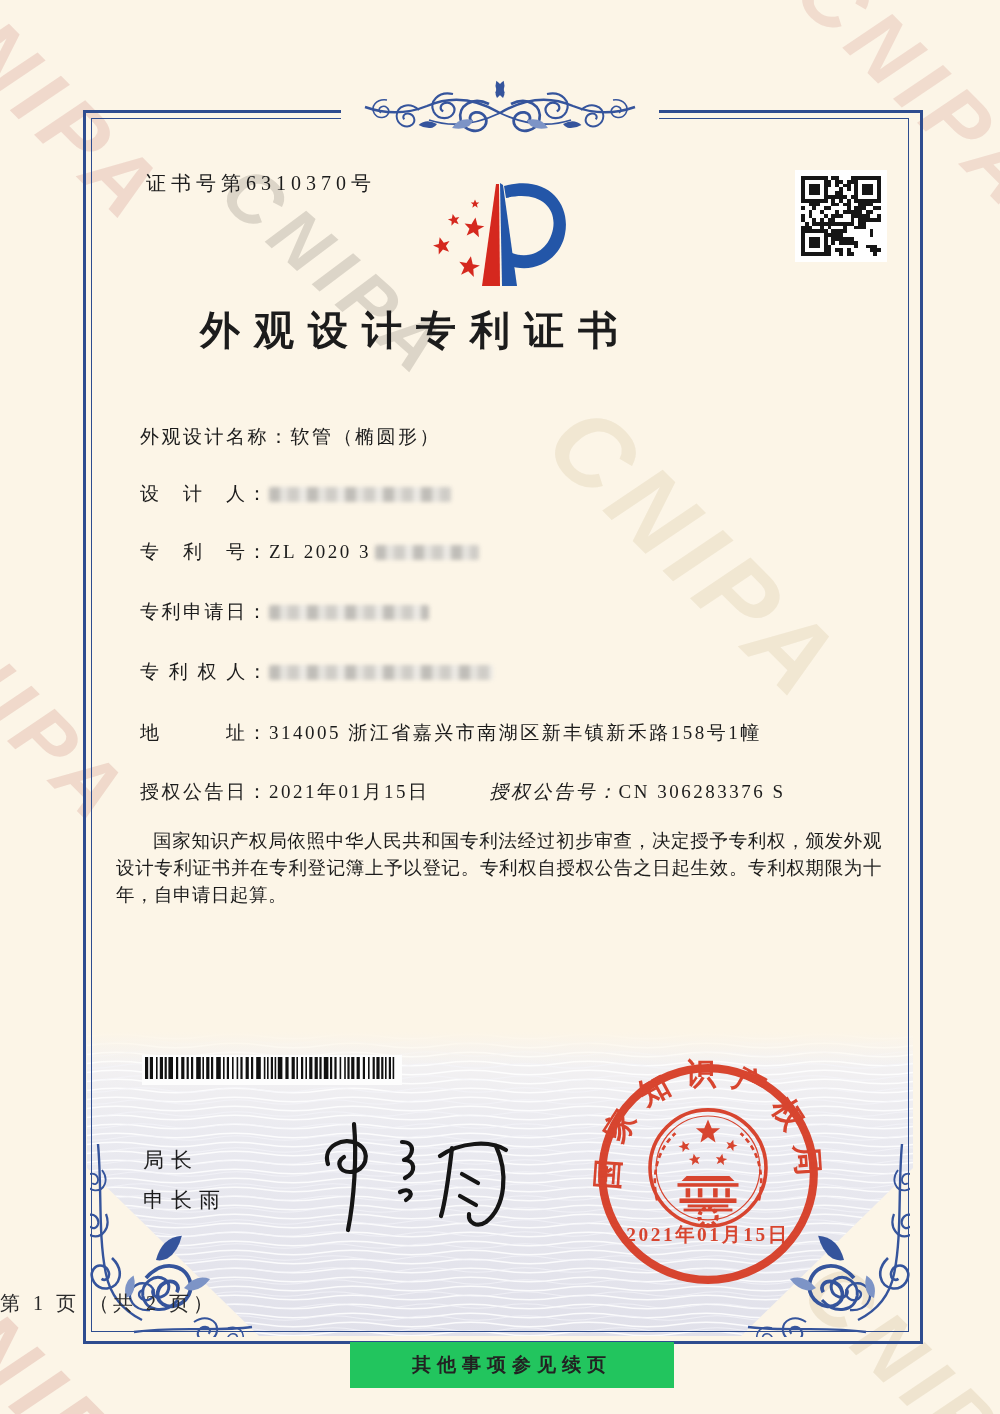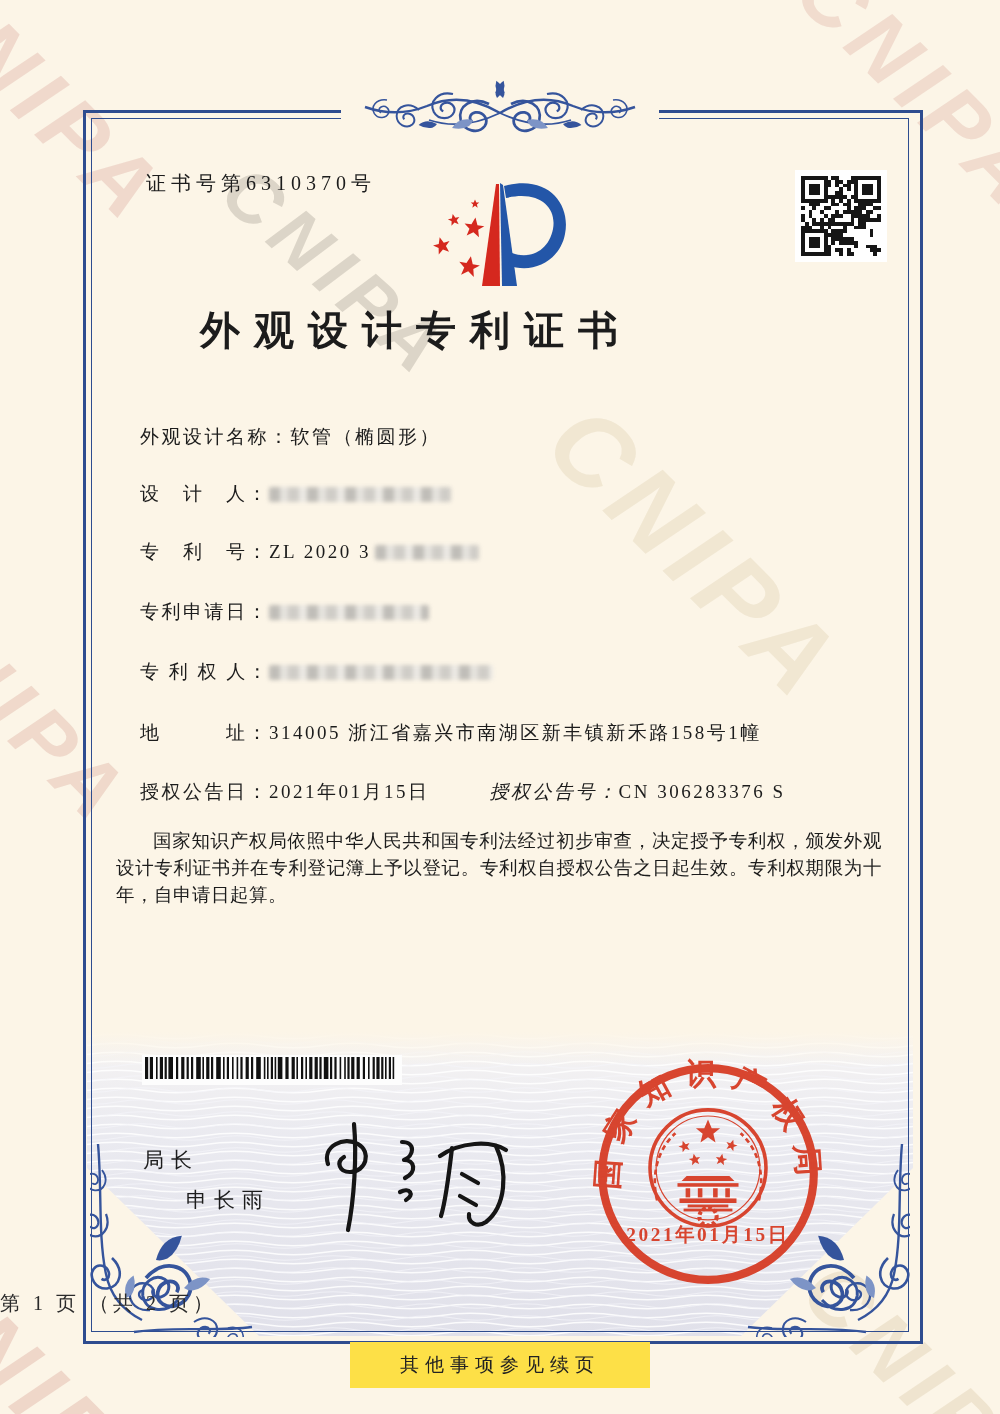--- a/index.html
+++ b/index.html
@@ -49,26 +49,26 @@
   
   .bodytext{left:116px;top:828px;width:766px;z-index:4;font-size:18.5px;line-height:27px;
     text-align:justify;letter-spacing:.5px;}
   .bodytext p{margin:0;text-indent:2em;}
 
   
   .barcode{left:142px;top:1055px;z-index:4;background:#fdfdfd;padding:2px 3px;}
   .signer-title{left:143px;top:1146px;font-size:21px;letter-spacing:7px;z-index:4;
     font-family:"Liberation Sans","DejaVu Sans",sans-serif;text-align:right;}
   .signer-name{left:143px;top:1186px;font-size:21px;letter-spacing:7px;z-index:4;
-    font-family:"Liberation Sans","DejaVu Sans",sans-serif;margin-left:43px;}
+    font-family:"Liberation Sans","DejaVu Sans",sans-serif;}
   .sig{left:298px;top:1112px;z-index:5;}
   .seal{left:592px;top:1058px;width:232px;height:232px;z-index:6;opacity:.92;}
   .pageinfo{left:0;width:950px;top:1290px;text-align:left;font-size:20px;letter-spacing:4px;z-index:4;color:#2a2a2a;}
-  .note-box{left:350px;top:1342px;width:300px;height:46px;background:#fde047;z-index:4;
-    display:flex;align-items:center;justify-content:center;font-size:19px;letter-spacing:6px;color:#222;}
+  .note-box{left:350px;top:1342px;width:324px;height:46px;background:#22c55e;z-index:4;
+    display:flex;align-items:center;justify-content:center;font-size:19px;letter-spacing:6px;color:#222;font-weight:bold;}
 </style>
 </head>
 <body>
 
 <svg width="0" height="0" style="position:absolute">
   <defs>
     <path id="curl" d="M0 0 C 16 -8 30 2 27 15 C 24 26 10 29 4 21 C 0 15 5 7 13 8 C 18 9 20 14 16 17" fill="none" stroke-width="2.6"></path>
     <path id="leaf" d="M0 0 Q 16 -7 26 4 Q 15 9 6 6 Q 2 4 0 0 Z" stroke="none"></path>
     <path id="star5" d="M0,-10 L2.9,-3.1 L9.5,-3.1 L4.2,1.2 L5.9,8.1 L0,4 L-5.9,8.1 L-4.2,1.2 L-9.5,-3.1 L-2.9,-3.1 Z"></path>
     <g id="ornHalf" stroke="#35549c" fill="none">

